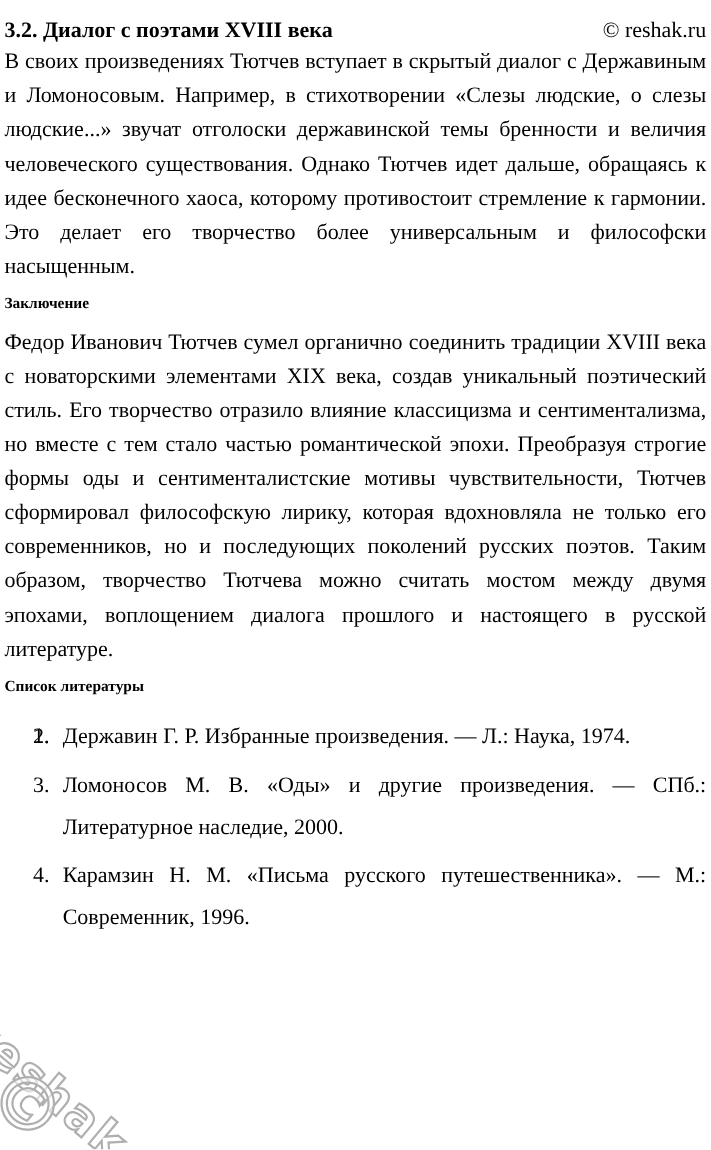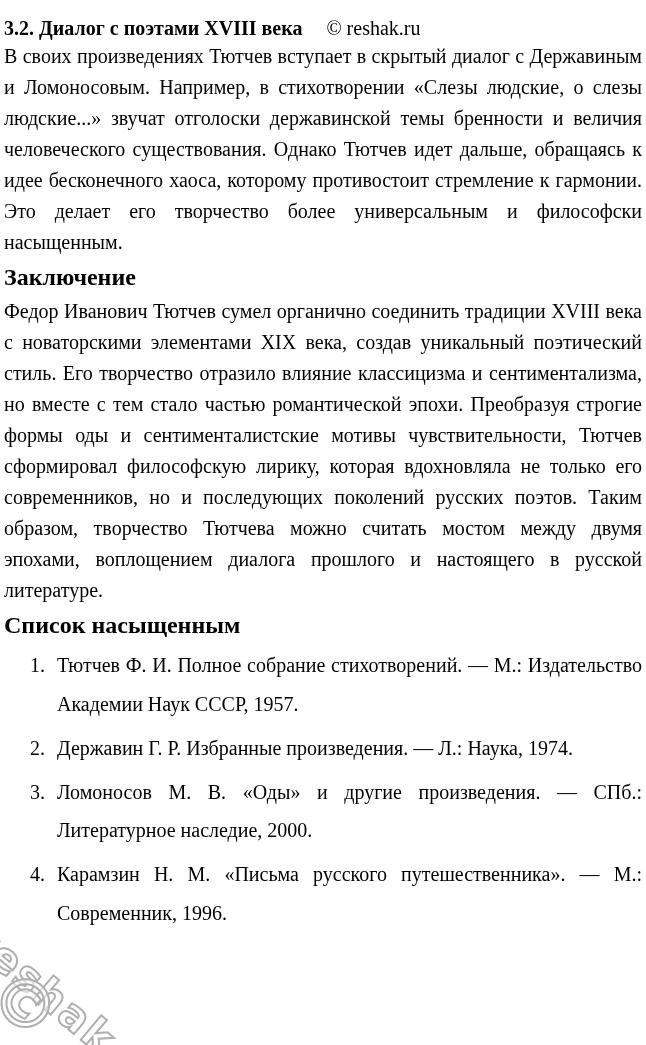--- a/index.html
+++ b/index.html
@@ -18,35 +18,36 @@
     font-size: 20px;
     color: #000000;
   }
   .content {
     position: relative;
     z-index: 1;
     padding: 3px 4px 0 4px;
   }
   .doc-header {
     display: flex;
+    justify-content: space-between;
     align-items: baseline;
     line-height: 26px;
     gap: 24px;
   }
   .doc-title { font-weight: 700; }
   .doc-copyright { font-weight: 400; margin-top: 12px; }
   p.body-par {
     margin: 0;
     text-align: justify;
     line-height: 31px;
     hyphens: none;
   }
   .par-intro { margin-top: 8px; }
   h2.section-heading {
-    font-size: 24px;
+    font-size: 14px;
     font-weight: 700;
     line-height: 38.2px;
     margin: 0;
   }
   ol.bib {
     list-style: none;
     margin: 2px 0 0 0;
     padding: 0;
   }
   li.bib-item {
@@ -113,26 +114,25 @@
       <span class="doc-title">3.2. Диалог с поэтами XVIII века</span>
       <span class="doc-copyright">© reshak.ru</span>
     </div>
 
     <p class="body-par par-intro">В своих произведениях Тютчев вступает в скрытый диалог с Державиным и Ломоносовым. Например, в стихотворении «Слезы людские, о слезы людские...» звучат отголоски державинской темы бренности и величия человеческого существования. Однако Тютчев идет дальше, обращаясь к идее бесконечного хаоса, которому противостоит стремление к гармонии. Это делает его творчество более универсальным и философски насыщенным.</p>
 
     <h2 class="section-heading">Заключение</h2>
 
     <p class="body-par">Федор Иванович Тютчев сумел органично соединить традиции XVIII века с новаторскими элементами XIX века, создав уникальный поэтический стиль. Его творчество отразило влияние классицизма и сентиментализма, но вместе с тем стало частью романтической эпохи. Преобразуя строгие формы оды и сентименталистские мотивы чувствительности, Тютчев сформировал философскую лирику, которая вдохновляла не только его современников, но и последующих поколений русских поэтов. Таким образом, творчество Тютчева можно считать мостом между двумя эпохами, воплощением диалога прошлого и настоящего в русской литературе.</p>
 
-    <h2 class="section-heading">Список насыщенным</h2>
+    <h2 class="section-heading">Список литературы</h2>
 
     <ol class="bib">
       <li class="bib-item">
         <span class="bib-num">1.</span>
-        <span class="bib-text">Тютчев Ф. И. Полное собрание стихотворений. — М.: Издательство Академии Наук СССР, 1957.</span>
       </li>
       <li class="bib-item">
         <span class="bib-num">2.</span>
         <span class="bib-text">Державин Г. Р. Избранные произведения. — Л.: Наука, 1974.</span>
       </li>
       <li class="bib-item">
         <span class="bib-num">3.</span>
         <span class="bib-text">Ломоносов М. В. «Оды» и другие произведения. — СПб.: Литературное наследие, 2000.</span>
       </li>
       <li class="bib-item">

